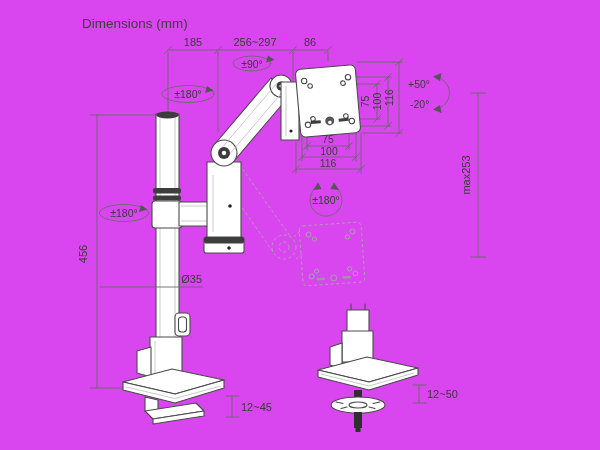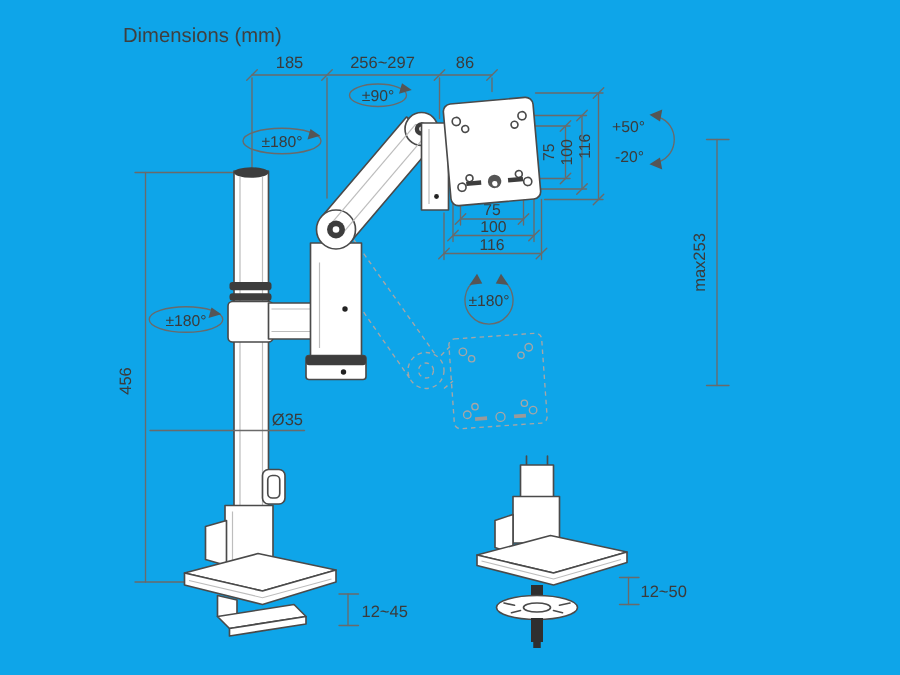--- a/index.html
+++ b/index.html
@@ -1,16 +1,16 @@
 <!DOCTYPE html>
 <html><head>
 <meta charset="utf-8">
 <style>
   html,body{margin:0;padding:0;background:#fff;}
-  .stage{position:relative;width:600px;height:450px;background:#0ea5e9;overflow:hidden;}
+  .stage{position:relative;width:600px;height:450px;background:#d946ef;overflow:hidden;}
   svg text{font-family:"Liberation Sans",sans-serif;fill:#3b3b3b;}
   text.t{font-size:11px;}
   text.ts{font-size:10.5px;}
   text.title-t{font-size:13.5px;fill:#3f3f3f;}
   .ln{fill:none;stroke:#4a4a4a;stroke-width:1.1;stroke-linejoin:round;stroke-linecap:round;}
   .fw{fill:#ffffff;stroke:#4a4a4a;stroke-width:1.1;stroke-linejoin:round;}
   .dk{fill:#3d3d3d;stroke:none;}
   .lt{fill:none;stroke:#bdbdbd;stroke-width:0.8;}
   .dim{fill:none;stroke:#6a6a6a;stroke-width:0.9;stroke-linecap:round;}
   .ah{fill:#555;stroke:none;}

